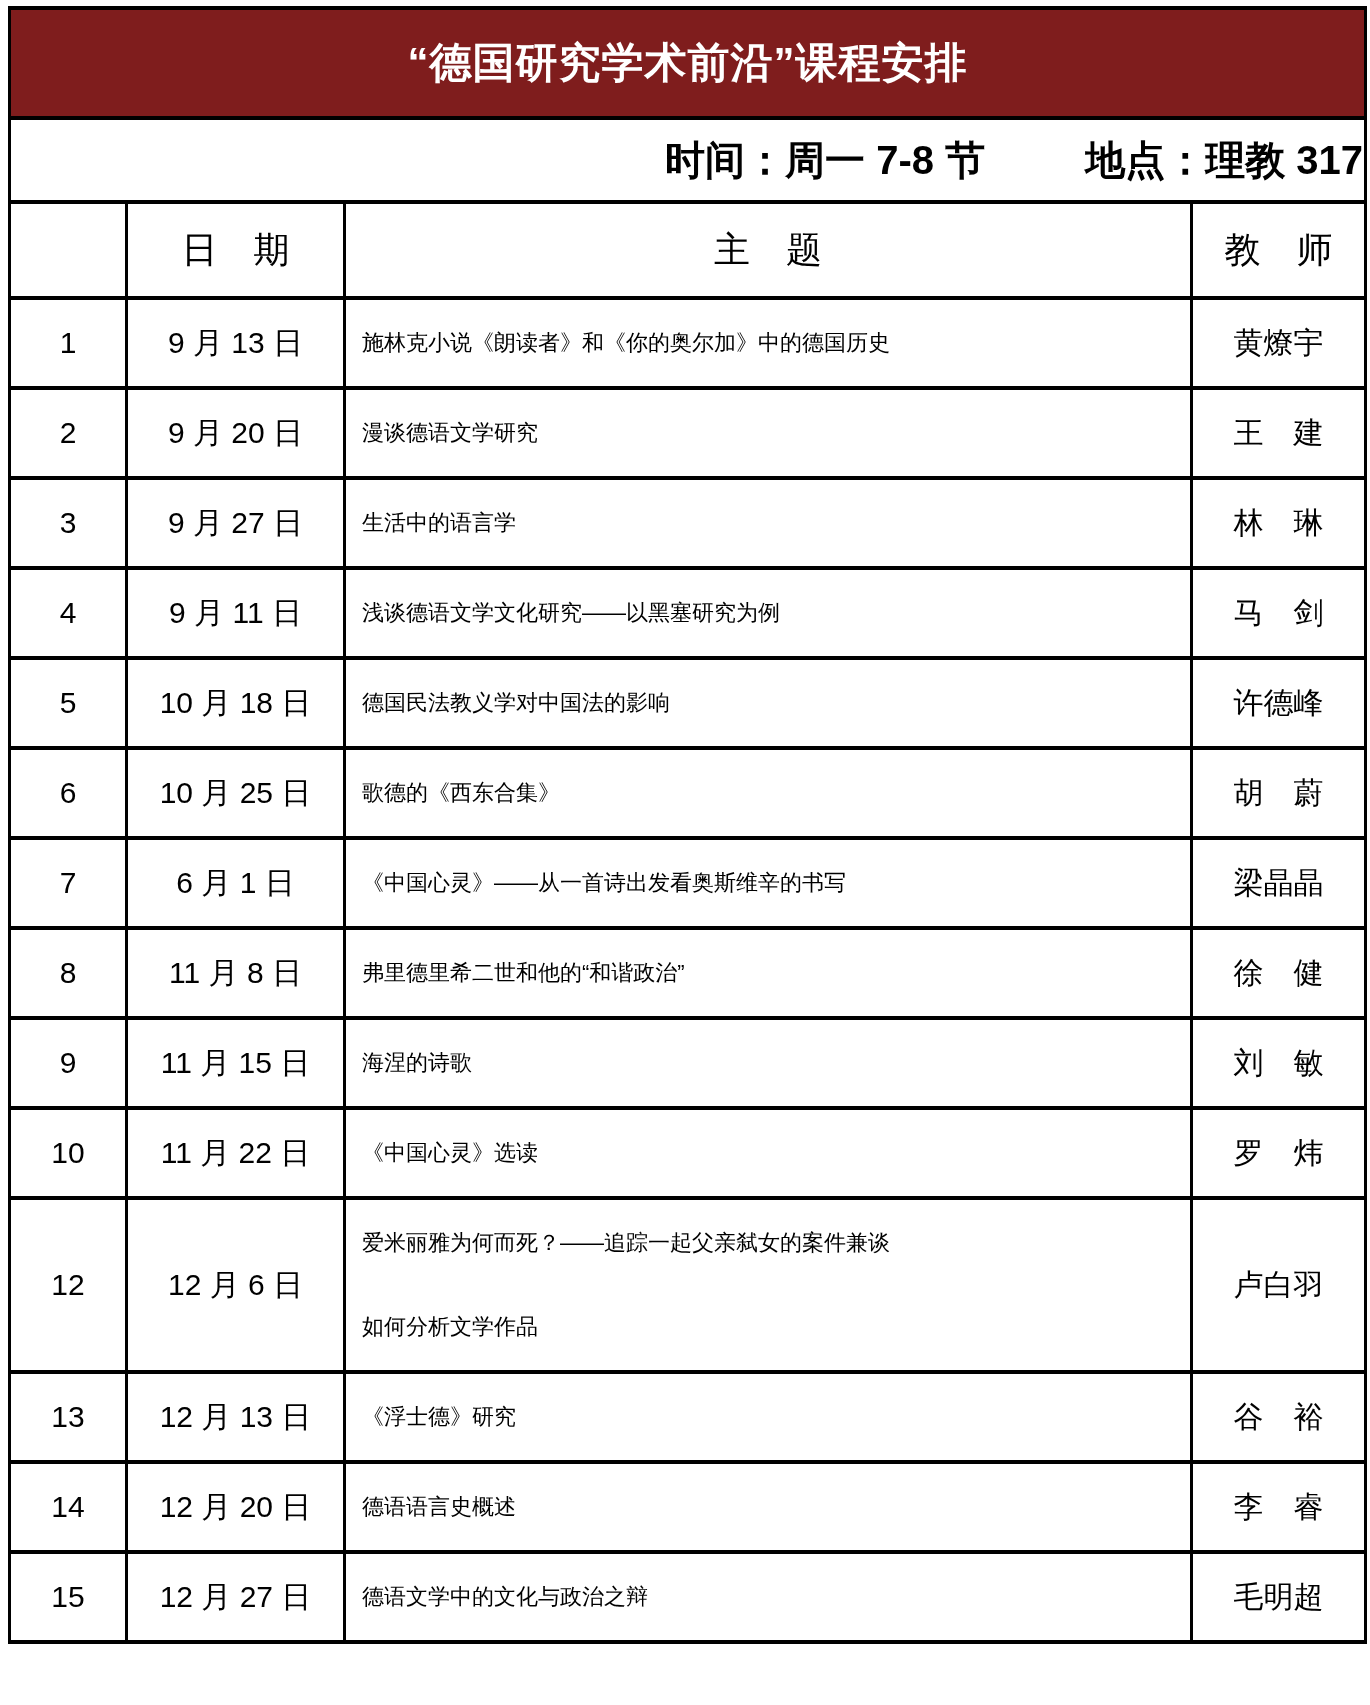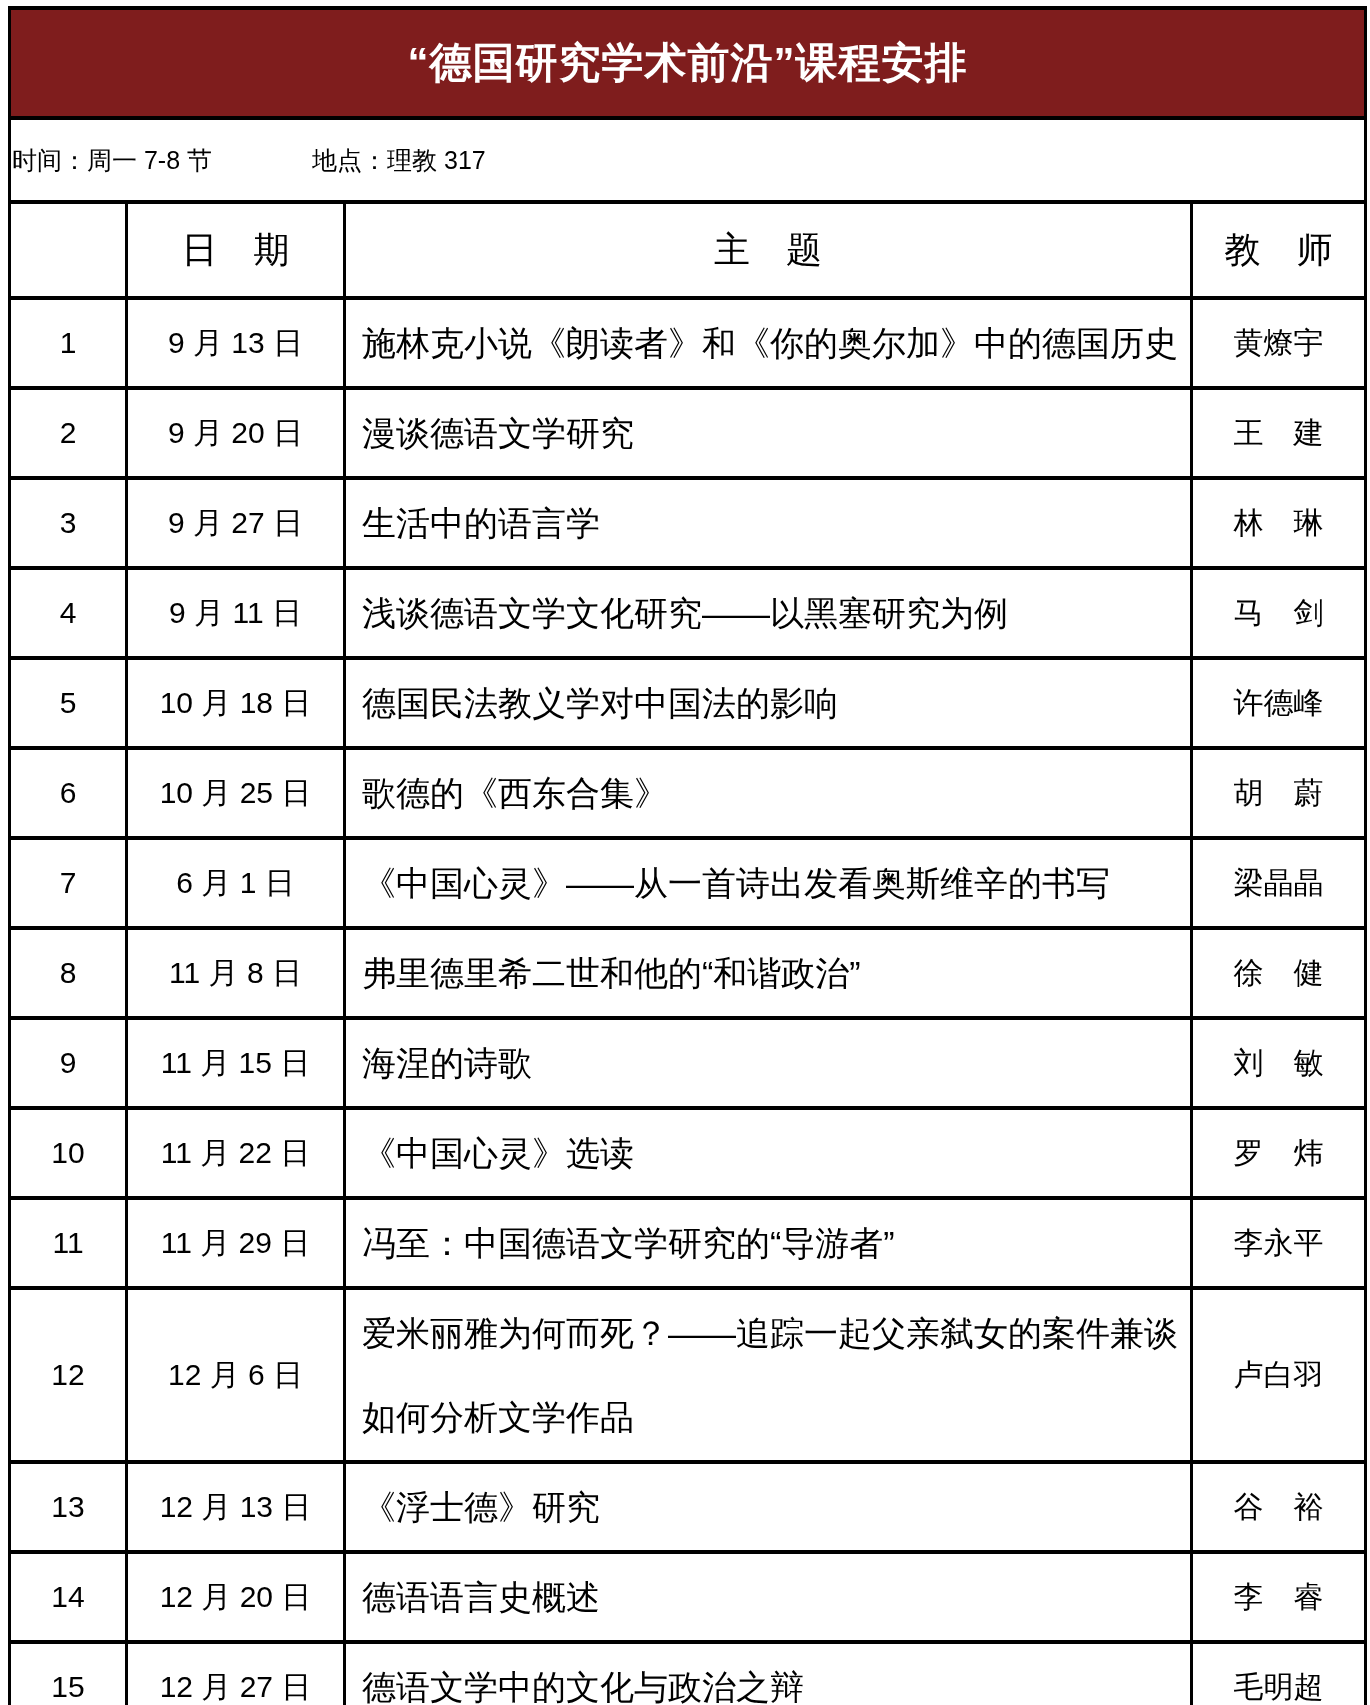--- a/index.html
+++ b/index.html
@@ -34,23 +34,23 @@
     color: #ffffff;
     height: 104px;
     text-align: center;
     font-size: 42px;
     font-weight: bold;
     letter-spacing: 1px;
   }
   
   tr.subtitle-row td {
     height: 78px;
-    text-align: left;
-    font-size: 25px;
-    font-weight: normal;
+    text-align: right;
+    font-size: 40px;
+    font-weight: bold;
   }
   .subtitle-wrap {
     display: inline-flex;
     gap: 100px;
     align-items: center;
     justify-content: center;
   }
   
   tr.header-row td {
     height: 90px;
@@ -61,21 +61,21 @@
   
   tr.body-row td {
     height: 80px;
     font-size: 30px;
     text-align: center;
   }
   tr.body-row td.c-topic {
     text-align: left;
     padding-left: 16px;
     padding-right: 10px;
-    font-size: 34px;
+    font-size: 22px;
     line-height: 84px;
     white-space: pre-line;
   }
   tr.body-row.double td {
     height: 168px;
   }
 </style>
 </head>
 <body>
 
@@ -158,26 +158,20 @@
     <td class="c-date">11 月 15 日</td>
     <td class="c-topic">海涅的诗歌</td>
     <td class="c-teacher">刘　敏</td>
   </tr>
         <tr class="body-row">
     <td class="c-index">10</td>
     <td class="c-date">11 月 22 日</td>
     <td class="c-topic">《中国心灵》选读</td>
     <td class="c-teacher">罗　炜</td>
   </tr>
-        <tr class="body-row">
-    <td class="c-index">11</td>
-    <td class="c-date">11 月 29 日</td>
-    <td class="c-topic">冯至：中国德语文学研究的“导游者”</td>
-    <td class="c-teacher">李永平</td>
-  </tr>
         <tr class="body-row double">
     <td class="c-index">12</td>
     <td class="c-date">12 月 6 日</td>
     <td class="c-topic">爱米丽雅为何而死？——追踪一起父亲弑女的案件兼谈
 如何分析文学作品</td>
     <td class="c-teacher">卢白羽</td>
   </tr>
         <tr class="body-row">
     <td class="c-index">13</td>
     <td class="c-date">12 月 13 日</td>

